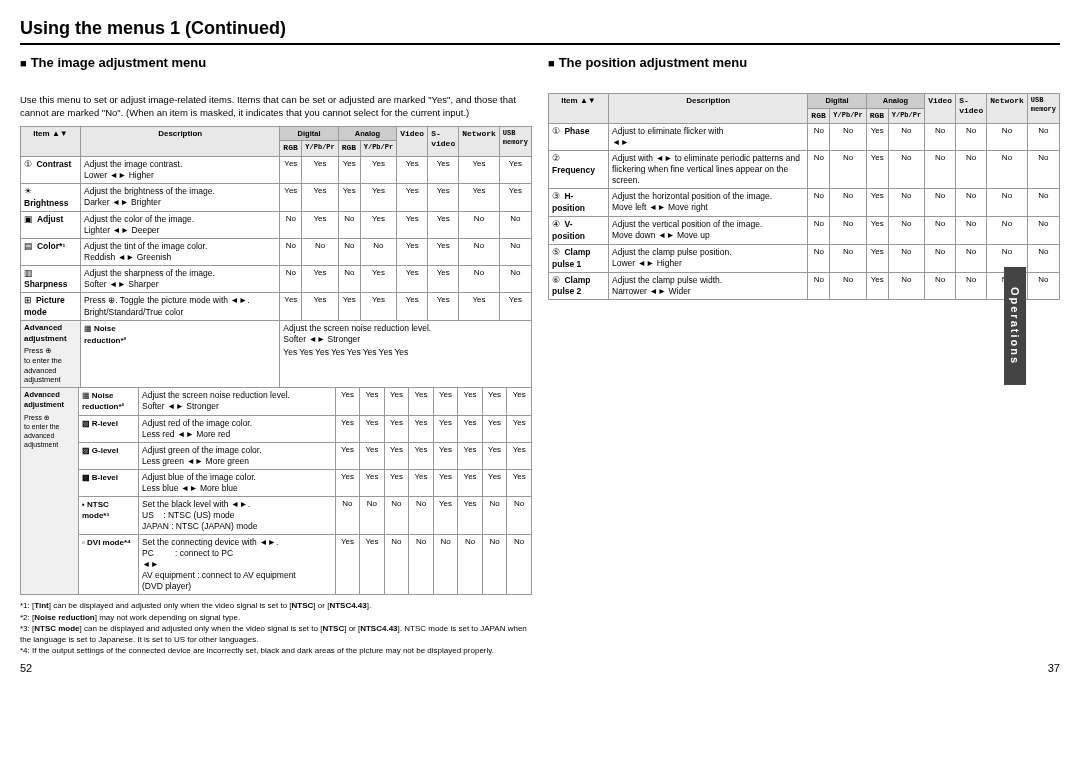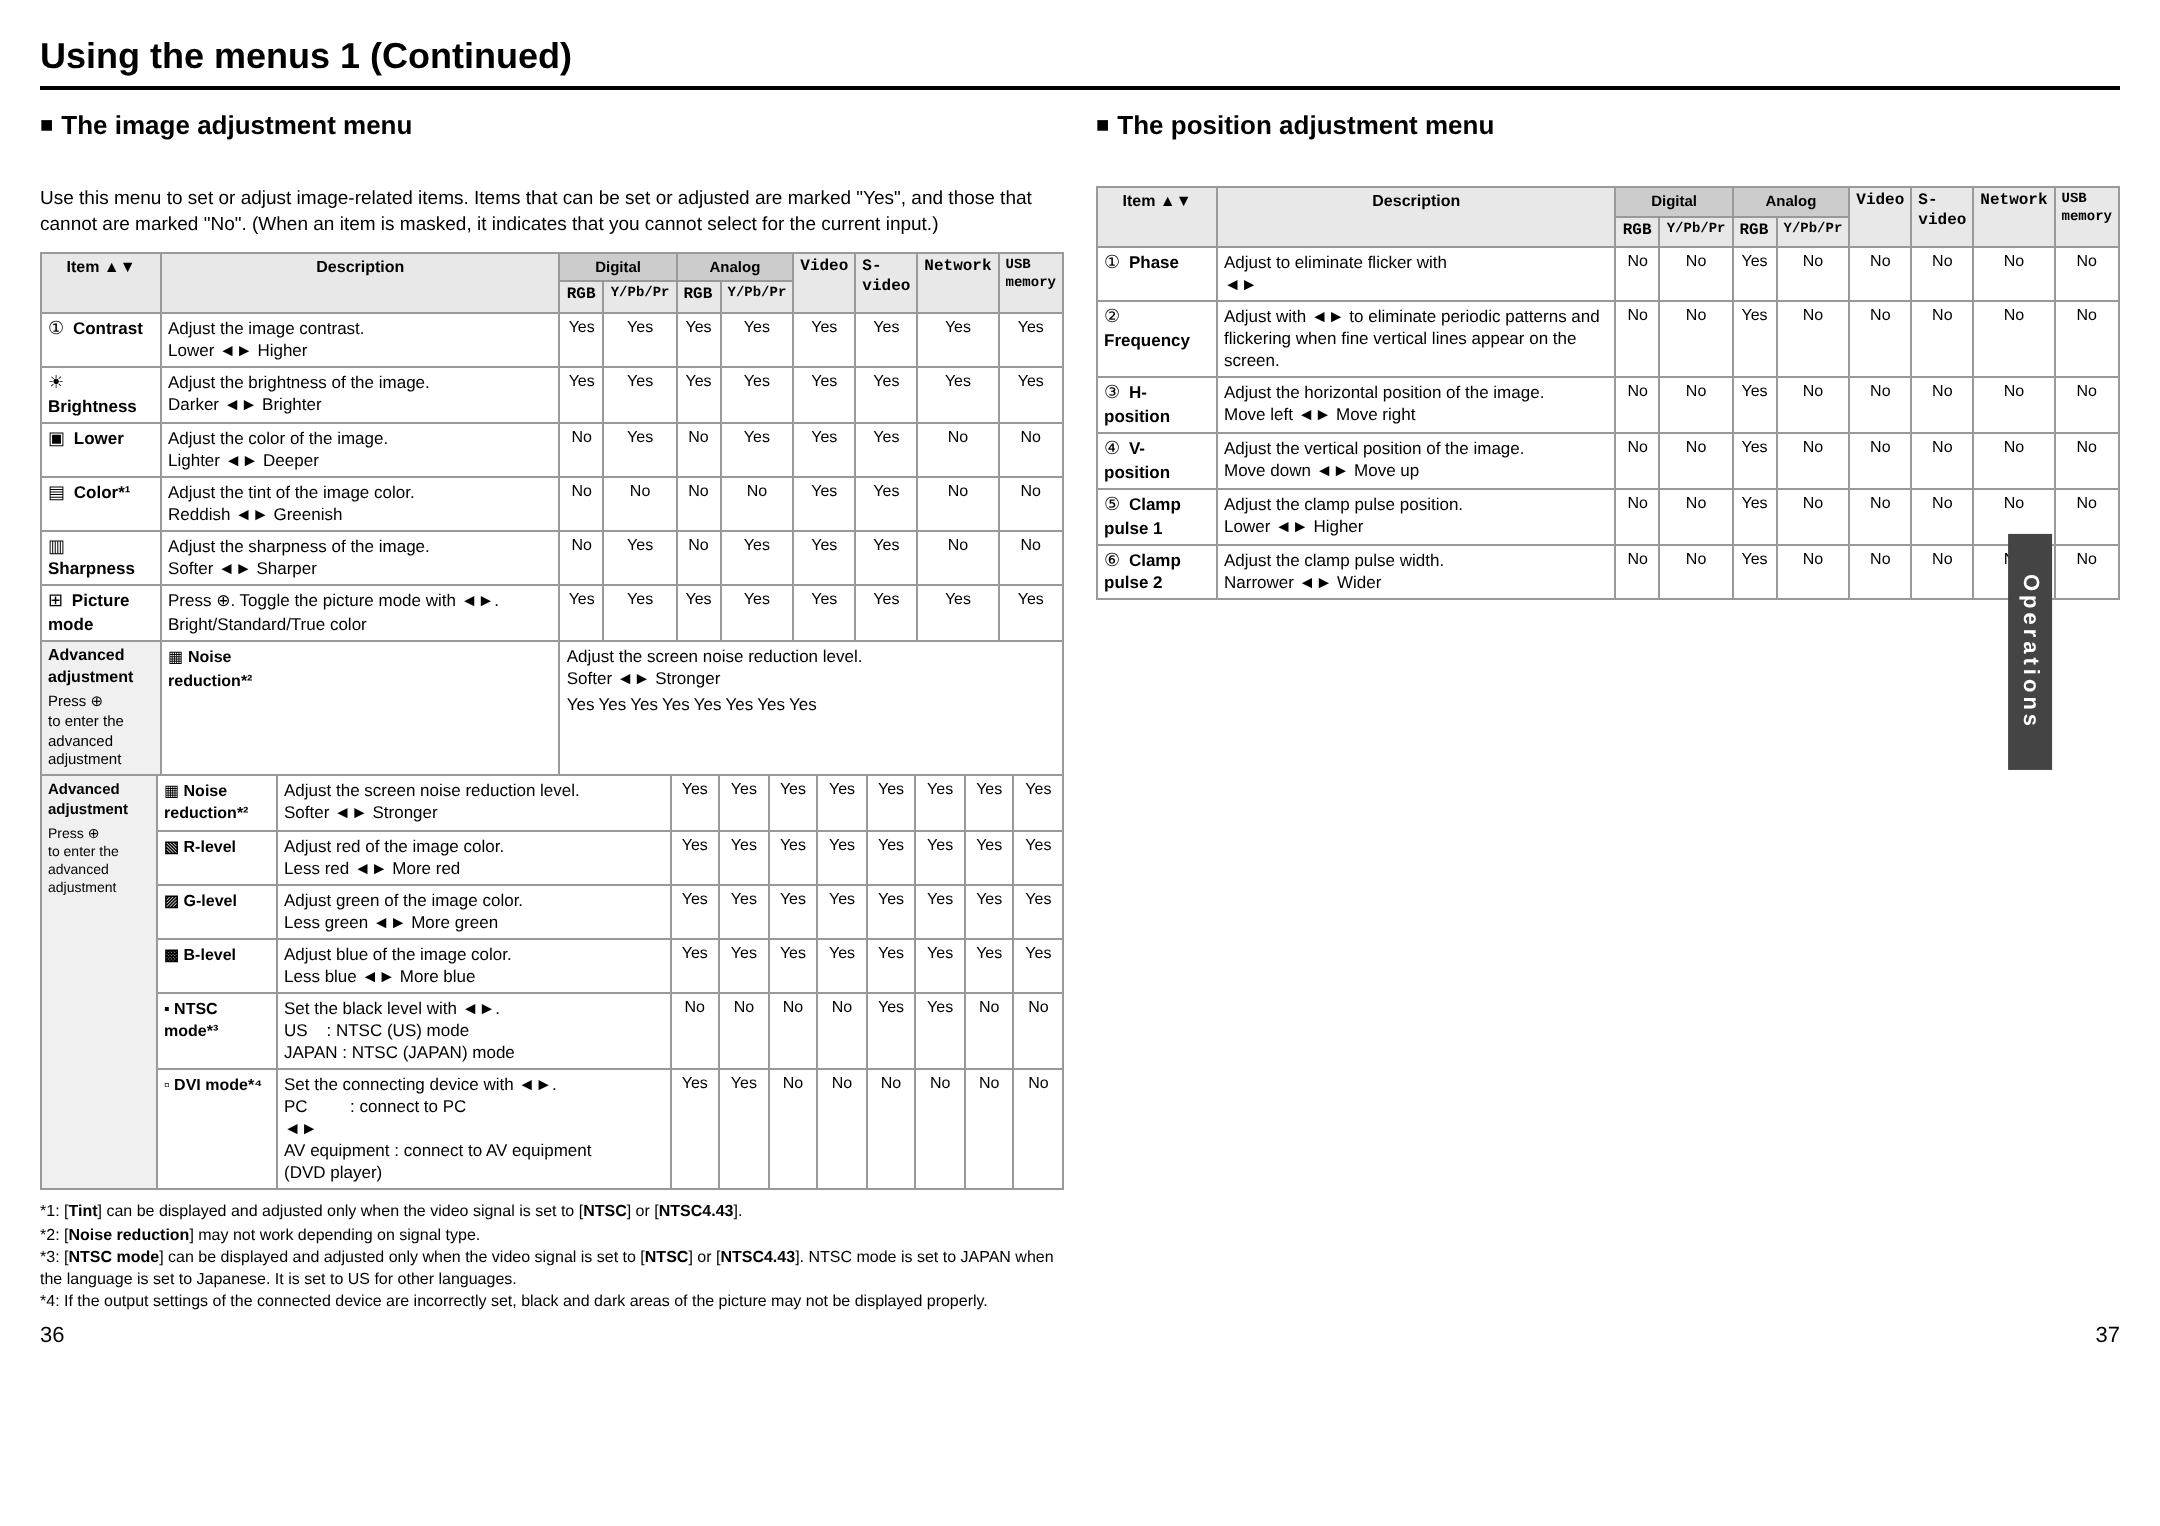--- a/index.html
+++ b/index.html
@@ -165,21 +165,21 @@
             <td class="yes-cell">Yes</td>
             <td class="yes-cell">Yes</td>
             <td class="yes-cell">Yes</td>
             <td class="yes-cell">Yes</td>
             <td class="yes-cell">Yes</td>
           </tr>
 
           <tr>
             <td class="item-cell">
               <span class="item-icon">▣</span>
-              <span class="item-name">Lower</span>
+              <span class="item-name">Adjust</span>
             </td>
             <td>Adjust the color of the image.<br>Lighter ◄► Deeper</td>
             <td class="no-cell">No</td>
             <td class="yes-cell">Yes</td>
             <td class="no-cell">No</td>
             <td class="yes-cell">Yes</td>
             <td class="yes-cell">Yes</td>
             <td class="yes-cell">Yes</td>
             <td class="no-cell">No</td>
             <td class="no-cell">No</td>
@@ -478,16 +478,16 @@
             <td class="no-cell">No</td>
           </tr>
         </tbody>
       </table>
 
       <div style="position:absolute; right:-14px; top:45%; transform:translateY(-50%) rotate(90deg); background:#444; color:#fff; font-size:11px; font-weight:bold; padding:5px 20px; letter-spacing:2px; white-space:nowrap; writing-mode:horizontal-tb;">Operations</div>
     </div>
   </div>
 
   <div class="page-numbers">
-    <span>36</span>
+    <span>52</span>
     <span>37</span>
   </div>
 </div>
 
 </body></html>

